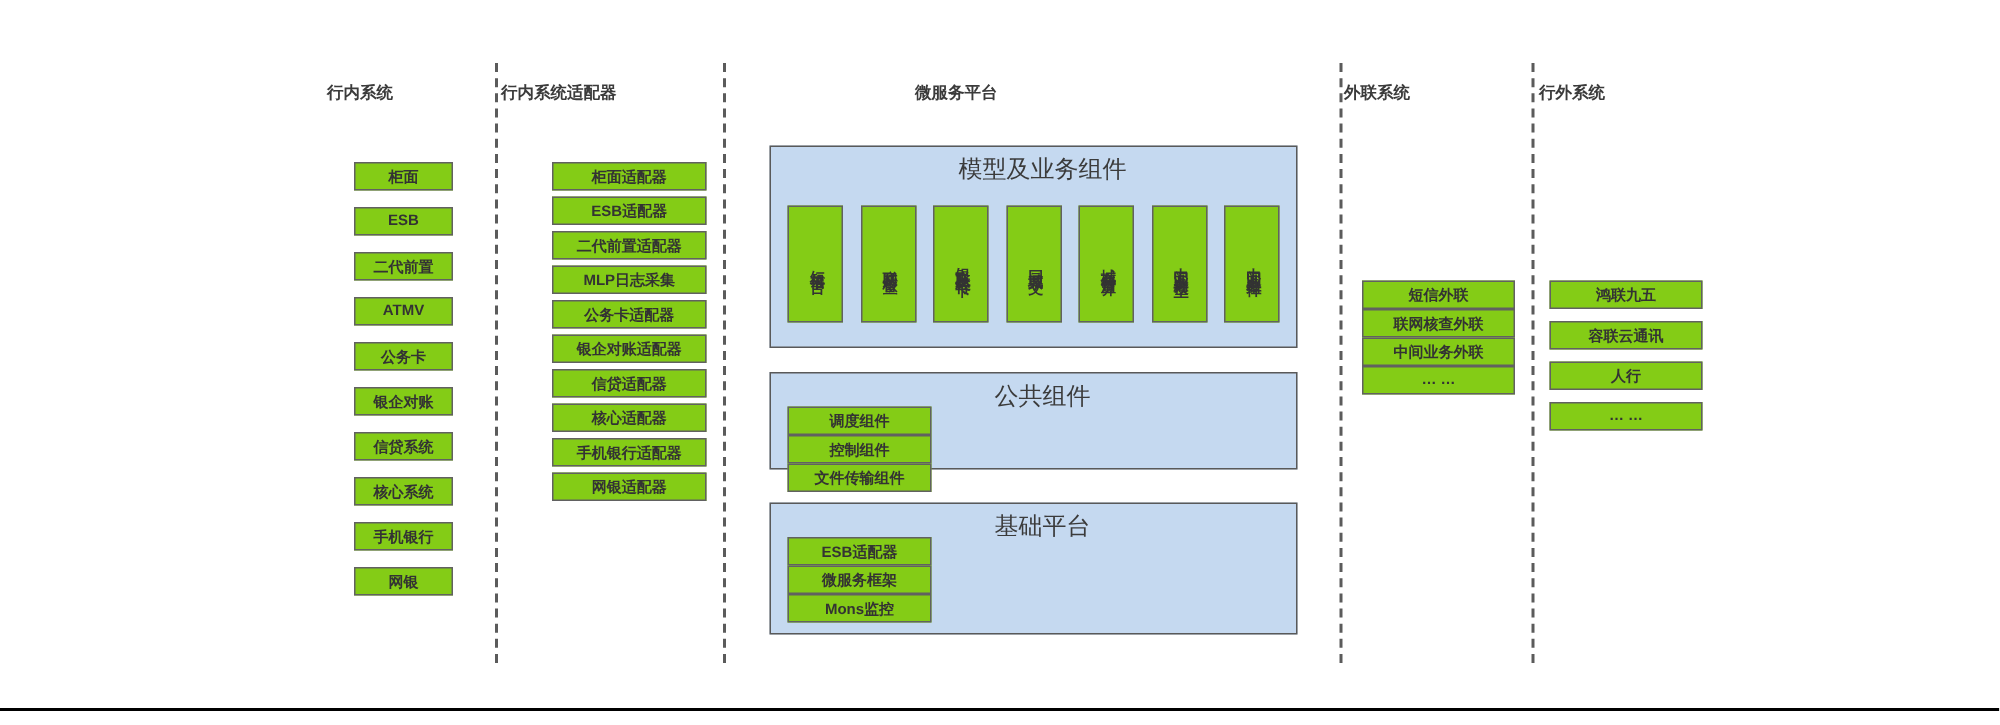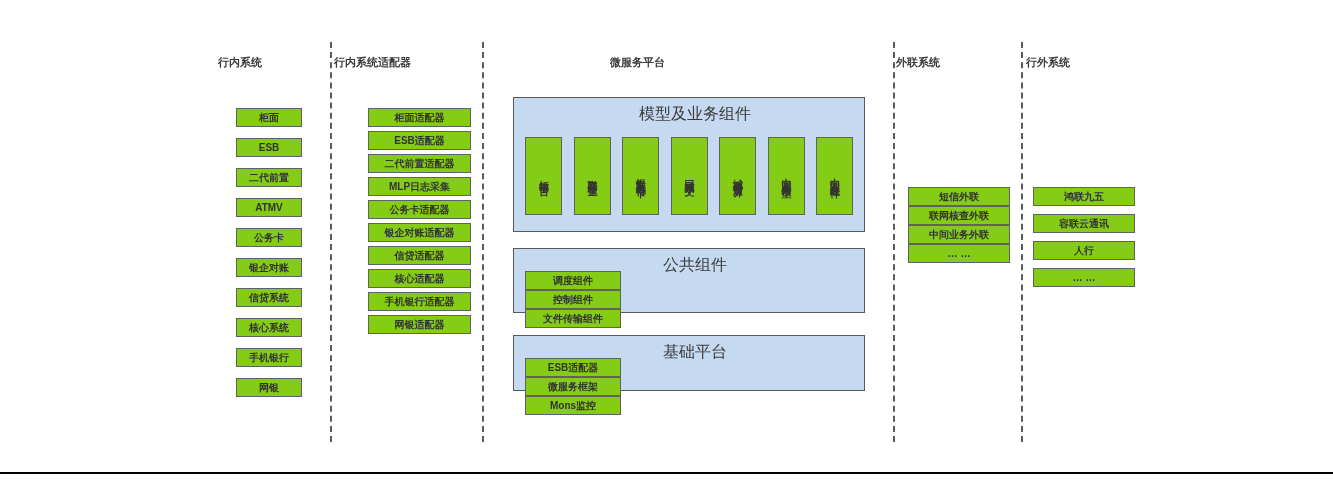--- a/index.html
+++ b/index.html
@@ -101,21 +101,21 @@
 
   <div class="panel" style="top:248px;height:65px">
     <div class="panel-title">公共组件</div>
     <div class="hrow">
       <div class="gbox hbox">调度组件</div>
       <div class="gbox hbox">控制组件</div>
       <div class="gbox hbox">文件传输组件</div>
     </div>
   </div>
 
-  <div class="panel" style="top:335px;height:56px">
+  <div class="panel" style="top:335px;height:88px">
     <div class="panel-title">基础平台</div>
     <div class="hrow">
       <div class="gbox hbox">ESB适配器</div>
       <div class="gbox hbox">微服务框架</div>
       <div class="gbox hbox">Mons监控</div>
     </div>
   </div>
 
   <div class="col" style="left:908px;top:187px;width:102px;">
     <div class="gbox">短信外联</div>

